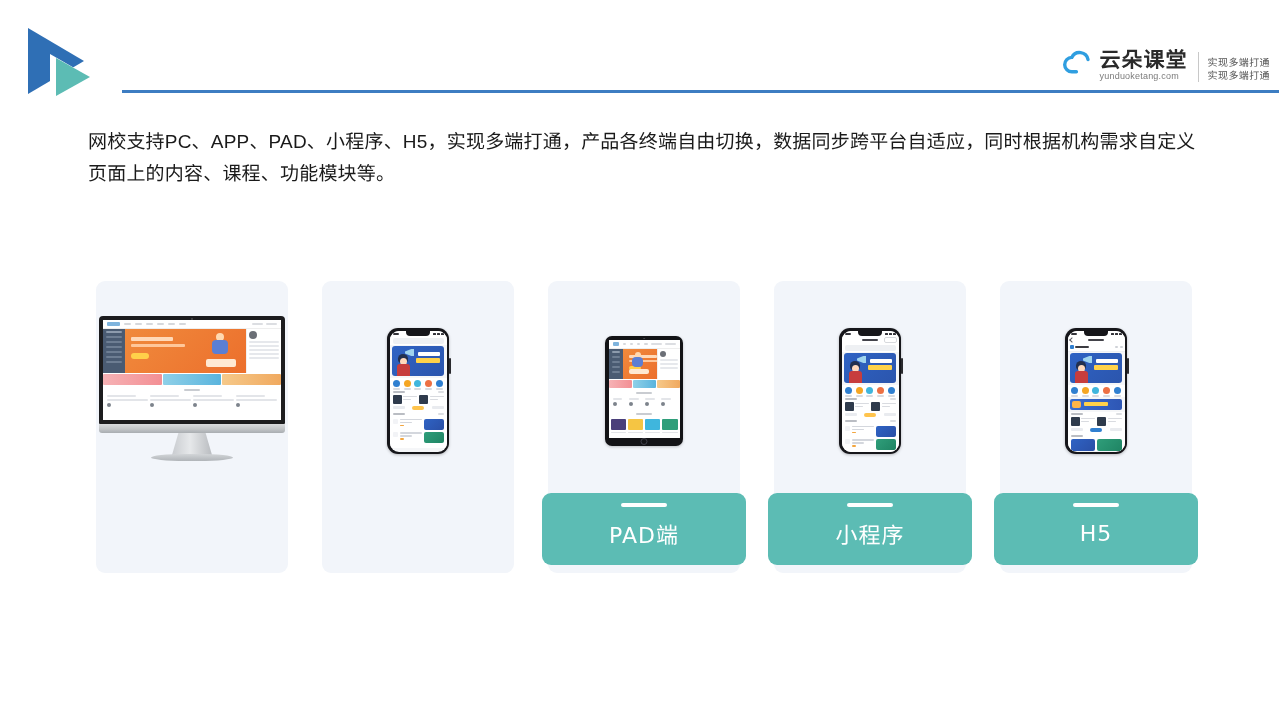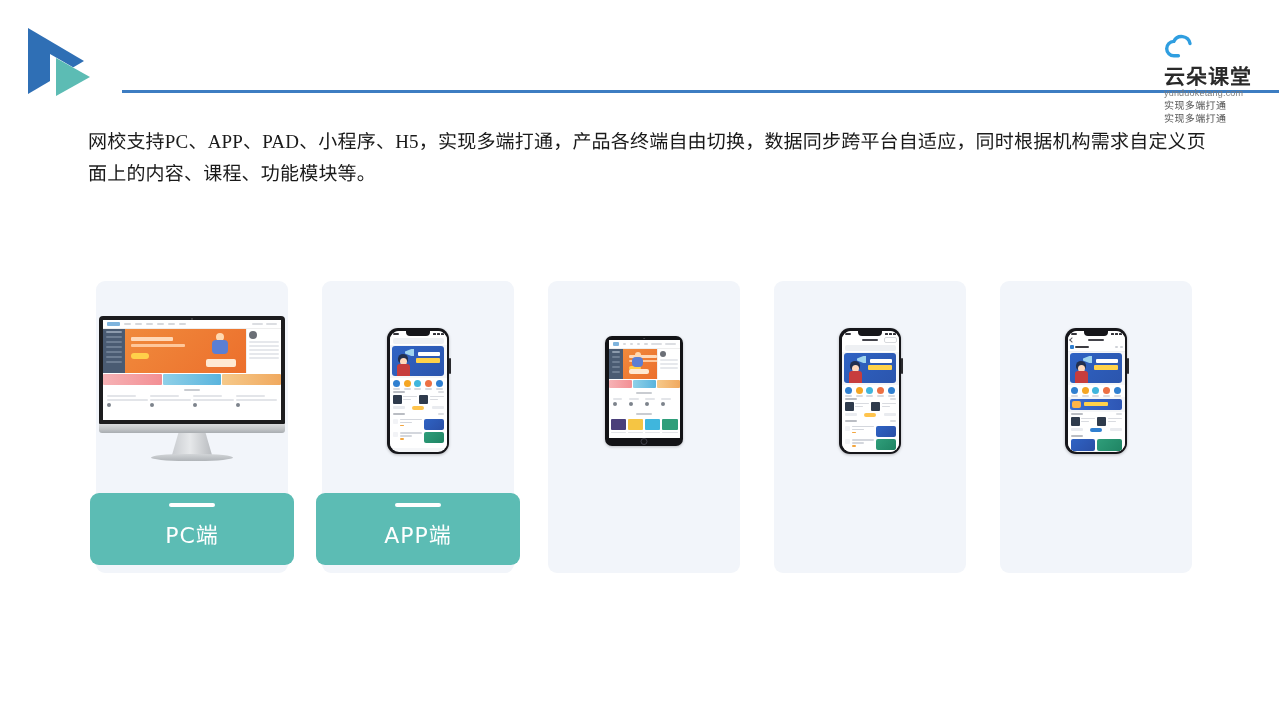--- a/index.html
+++ b/index.html
@@ -35,21 +35,21 @@
   }
   .title-cn{
     font-size:29px;color:#2f2f2f;font-weight:bold;letter-spacing:1px;
     font-family:"DejaVu Sans","Liberation Sans",sans-serif;
   }
   .title-rule{
     position:absolute;left:122px;top:90px;width:1157px;height:3px;background:#3d7dc2;
   }
 
   
-  .brand{position:absolute;right:28px;top:32px;height:50px;display:flex;align-items:flex-start;flex-direction:column;}
+  .brand{position:absolute;right:10px;top:32px;height:50px;display:flex;align-items:flex-end;}
   .brand-cloud{position:relative;width:34px;height:34px;margin-right:4px;}
   .brand-cloud svg{display:block;}
   .brand-text{display:flex;flex-direction:column;justify-content:center;}
   .brand-cn{
     font-size:21px;font-weight:bold;color:#2a2a2a;line-height:22px;letter-spacing:1px;
     font-family:"DejaVu Sans","Liberation Sans",sans-serif;
   }
   .brand-en{
     font-size:9px;color:#7b7b7b;line-height:11px;letter-spacing:.2px;
     font-family:"Liberation Sans",sans-serif;
@@ -57,21 +57,21 @@
   .brand-divider{width:1px;height:30px;background:#c8c8c8;margin:0 9px 0 10px;}
   .brand-tag{
     font-size:10px;color:#555;line-height:13px;letter-spacing:.4px;
     font-family:"DejaVu Sans","Liberation Sans",sans-serif;white-space:nowrap;
   }
 
   
   .para{
     position:absolute;left:88px;top:126px;width:1122px;
     font-size:19px;line-height:32px;color:#1a1a1a;letter-spacing:.2px;
-    font-family:Liberation Serif, serif;
+    font-family:Liberation Sans, sans-serif;
   }
 
   
   .cards{position:absolute;left:90px;top:281px;width:1122px;height:292px;display:flex;gap:22px;}
   .card{position:relative;width:204px;height:292px;}
   .card-bg{
     position:absolute;left:6px;top:0;width:192px;height:292px;
     background:#f2f5fa;border-radius:9px;
   }
   .device-zone{
@@ -363,24 +363,20 @@
                     </div>
                 </div>
               </div>
             </div>
           </div>
           <div class="imac-chin" data-interactable="false"></div>
           <div class="imac-neck" data-interactable="false"></div>
           <div class="imac-base" data-interactable="false"></div>
         </div>
       </div>
-      <div class="card-label" data-interactable="true">
-        <span class="bar" data-interactable="false"></span>
-        <span class="txt" data-interactable="false">PC端</span>
-      </div>
     </div>
 
     <div class="card" data-interactable="true">
       <div class="card-bg" data-interactable="false"></div>
       <div class="device-zone" data-interactable="false">
         <div class="phone" data-interactable="false">
           <div class="phone-frame" data-interactable="false">
             <div class="phone-scr" data-interactable="false">
               <div class="notch" data-interactable="false"></div>
               <div class="statusbar" data-interactable="false">
@@ -472,24 +468,20 @@
                       <i class="s"></i>
                       <i class="o"></i>
                     </span>
                     <i class="card-g"></i>
                   </span>
               </div>
             </div>
           </div>
           <div class="phone-side" data-interactable="false"></div>
         </div>
-      </div>
-      <div class="card-label" data-interactable="true">
-        <span class="bar" data-interactable="false"></span>
-        <span class="txt" data-interactable="false">APP端</span>
       </div>
     </div>
 
     <div class="card" data-interactable="true">
       <div class="card-bg" data-interactable="false"></div>
       <div class="device-zone" data-interactable="false">
         <div class="tablet" data-interactable="false">
           <div class="tab-frame" data-interactable="false">
             <div class="tab-cam" data-interactable="false"></div>
             <div class="tab-scr" data-interactable="false">
@@ -576,20 +568,24 @@
                       <i></i>
                     </div>
 
                 </div>
               </div>
             </div>
           </div>
           <div class="tab-home" data-interactable="true"></div>
         </div>
       </div>
+      <div class="card-label" data-interactable="true">
+        <span class="bar" data-interactable="false"></span>
+        <span class="txt" data-interactable="false">PAD端</span>
+      </div>
     </div>
 
     <div class="card" data-interactable="true">
       <div class="card-bg" data-interactable="false"></div>
       <div class="device-zone" data-interactable="false">
         <div class="phone" data-interactable="false">
           <div class="phone-frame" data-interactable="false">
             <div class="phone-scr" data-interactable="false">
               <div class="notch" data-interactable="false"></div>
               <div class="statusbar" data-interactable="false">
@@ -686,20 +682,24 @@
                       <i class="o"></i>
                     </span>
                     <i class="card-g"></i>
                   </span>
               </div>
             </div>
           </div>
           <div class="phone-side" data-interactable="false"></div>
         </div>
       </div>
+      <div class="card-label" data-interactable="true">
+        <span class="bar" data-interactable="false"></span>
+        <span class="txt" data-interactable="false">小程序</span>
+      </div>
     </div>
 
     <div class="card" data-interactable="true">
       <div class="card-bg" data-interactable="false"></div>
       <div class="device-zone" data-interactable="false">
         <div class="phone" data-interactable="false">
           <div class="phone-frame" data-interactable="false">
             <div class="phone-scr" data-interactable="false">
               <div class="notch" data-interactable="false"></div>
               <div class="statusbar" data-interactable="false">
@@ -788,16 +788,20 @@
                 </div>
               <div class="ph-bottom" data-interactable="false">
                 <span class="bb"></span>
                   <span class="bg2"></span>
               </div>
             </div>
           </div>
           <div class="phone-side" data-interactable="false"></div>
         </div>
       </div>
+      <div class="card-label" data-interactable="true">
+        <span class="bar" data-interactable="false"></span>
+        <span class="txt" data-interactable="false">H5</span>
+      </div>
     </div>
 
   </div>
 </div>
 
 </body></html>

